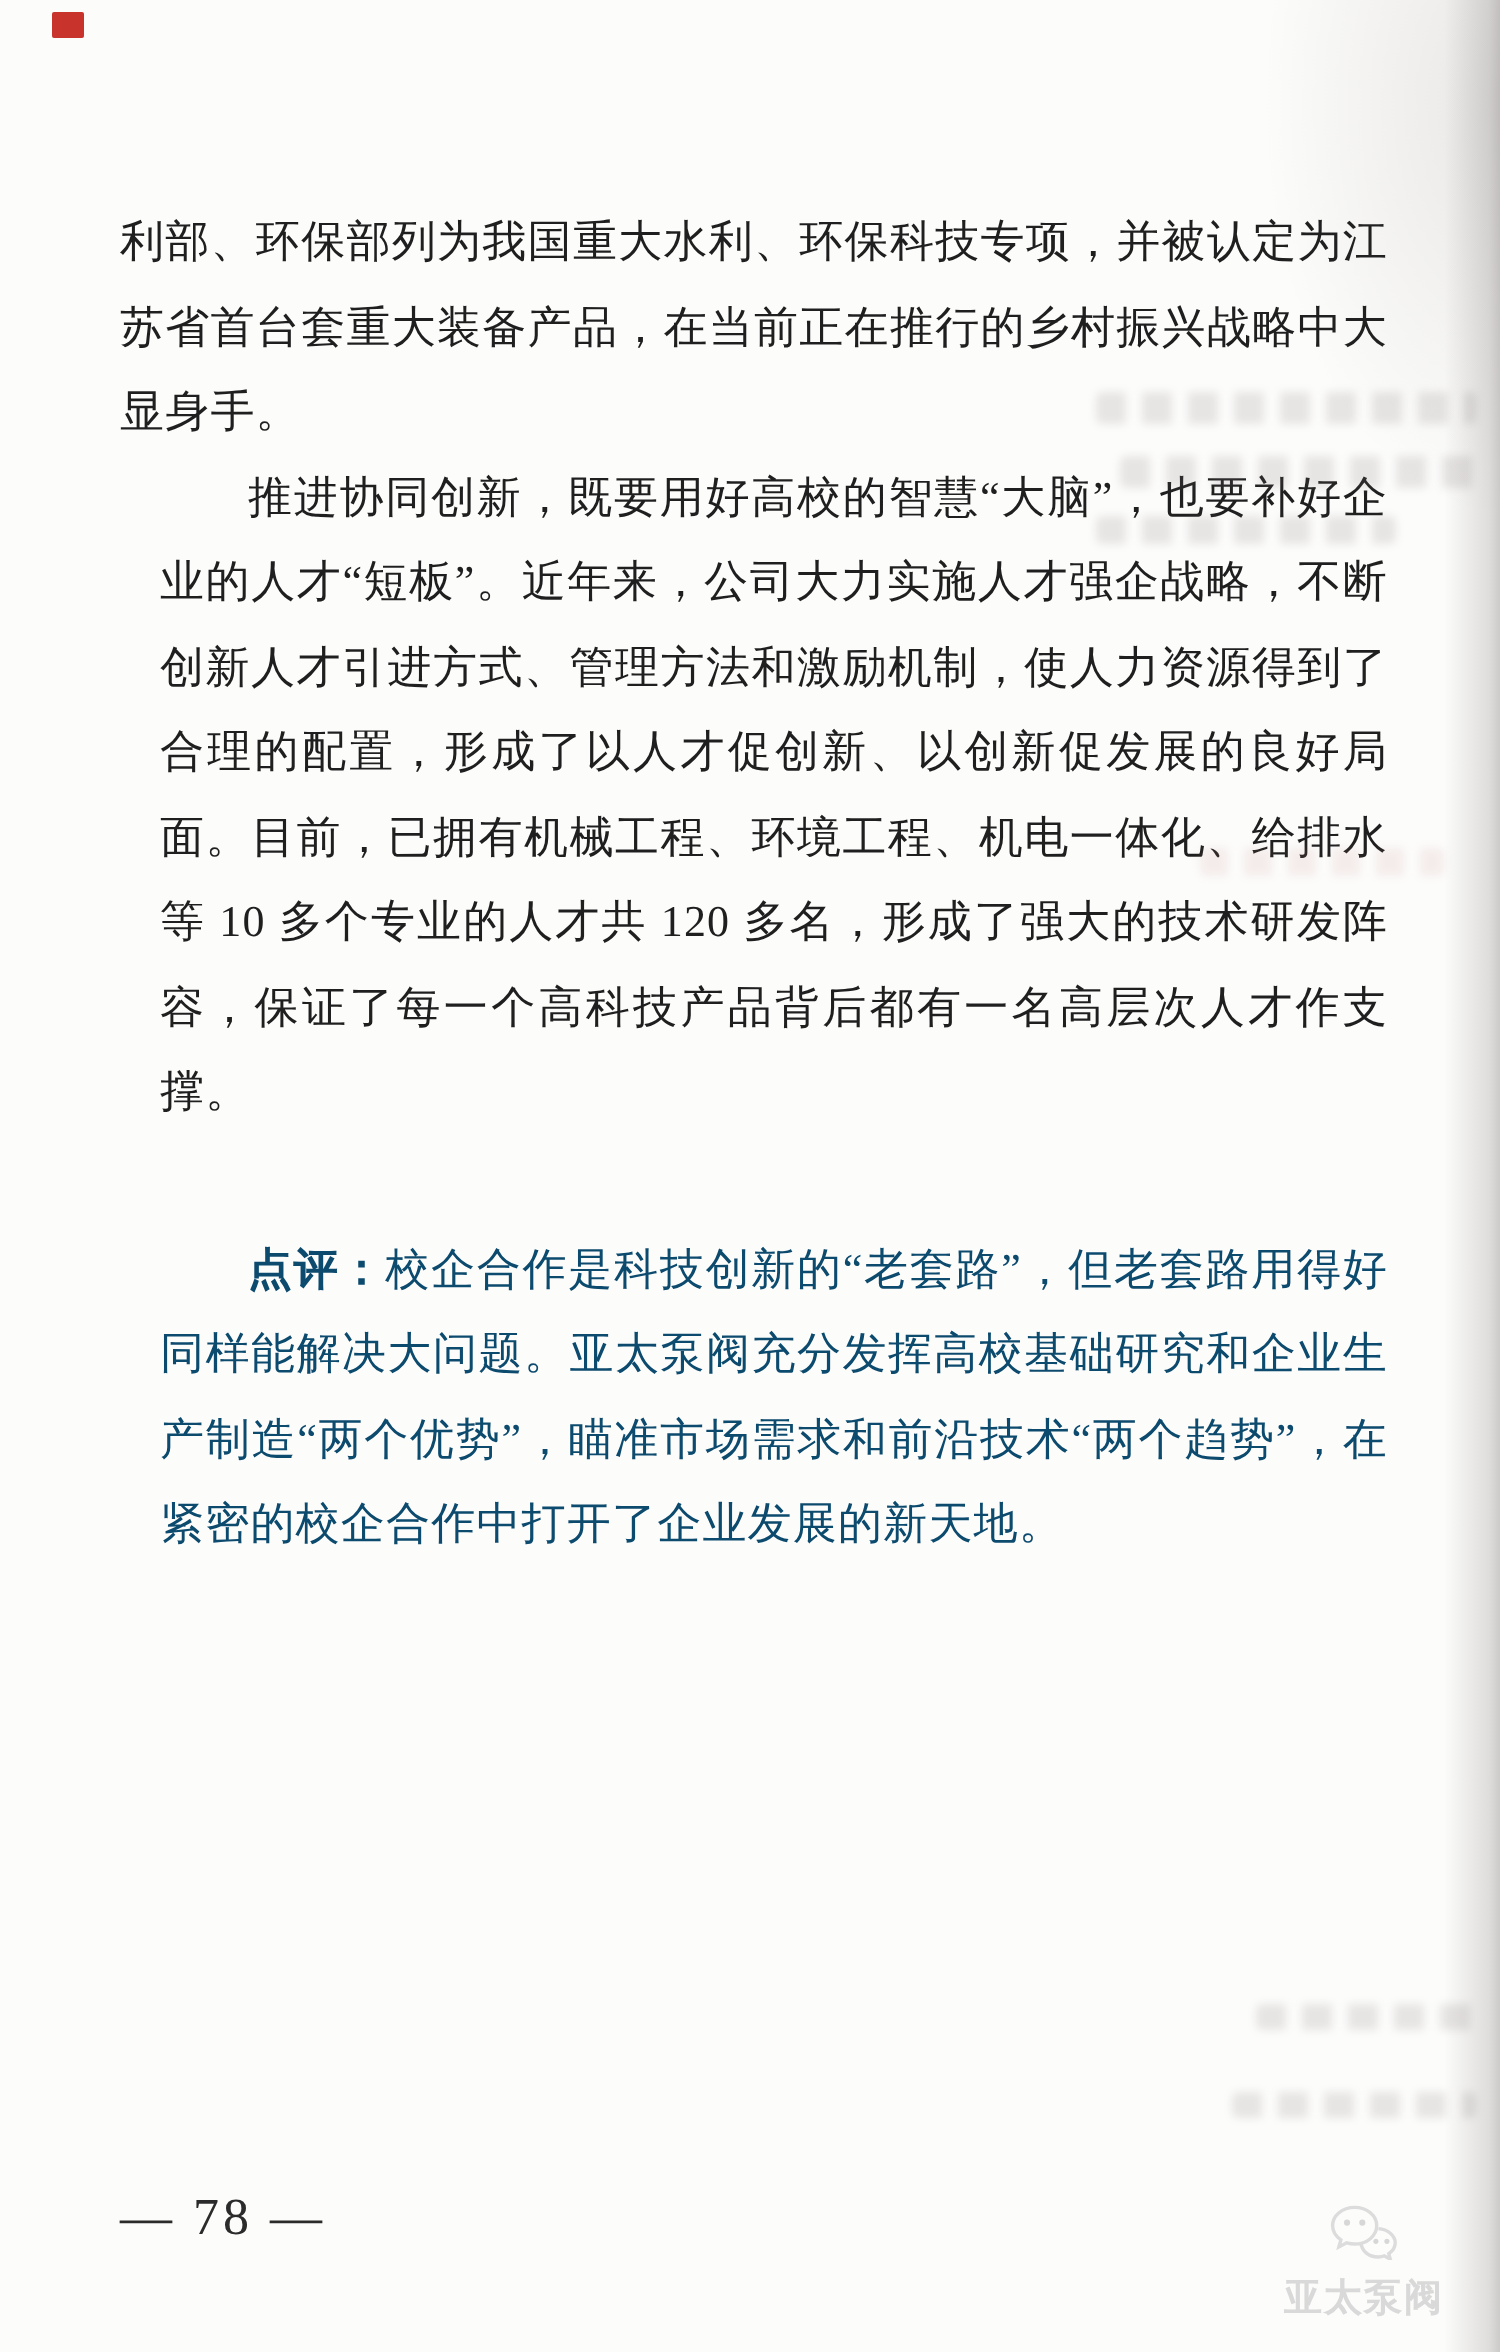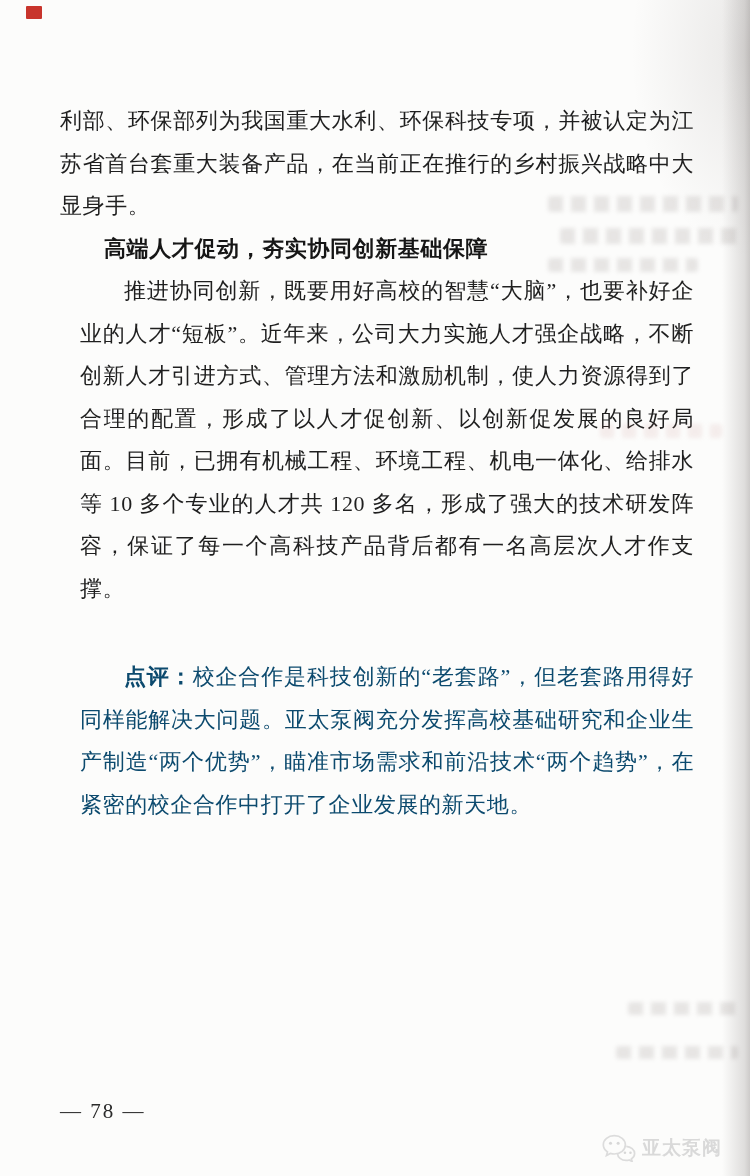--- a/index.html
+++ b/index.html
@@ -58,29 +58,30 @@
     font-size:22px;
     line-height:46px;
     color:#0c4a6e;
   }
   .comment .comment-label{
     font-weight:bold;
     font-family:"Liberation Sans","DejaVu Sans",sans-serif;
   }
   .footer-row{
     position:absolute;left:60px;bottom:52px;
-    font-size:21px;color:#2b2b2b;letter-spacing:2px;
+    font-size:26px;color:#2b2b2b;letter-spacing:2px;
   }
   .watermark{
     position:absolute;right:28px;bottom:14px;
     display:flex;align-items:center;gap:6px;
     color:#d9d9d9;
     font-family:"Liberation Sans","DejaVu Sans",sans-serif;
     font-size:19px;font-weight:bold;letter-spacing:1px;
     user-select:none;
+    flex-direction:column;
   }
   .watermark svg{display:block;}
   
   .ghost{
     position:absolute;
     background:repeating-linear-gradient(90deg, rgba(125,115,112,0.30) 0 15px, rgba(125,115,112,0) 15px 23px);
     filter:blur(2px);
     opacity:.55;
     border-radius:3px;
     pointer-events:none;
@@ -101,21 +102,20 @@
   <div class="ghost" style="left:560px;top:228px;width:178px;height:16px;"></div>
   <div class="ghost" style="left:548px;top:258px;width:150px;height:14px;"></div>
   <div class="ghost pink" style="left:600px;top:424px;width:122px;height:14px;"></div>
   <div class="ghost" style="left:628px;top:1002px;width:110px;height:13px;"></div>
   <div class="ghost" style="left:616px;top:1046px;width:122px;height:13px;"></div>
 
   <div class="bodytext">
 
     <p>利部、环保部列为我国重大水利、环保科技专项，并被认定为江苏省首台套重大装备产品，在当前正在推行的乡村振兴战略中大显身手。</p>
 
-    <p class="heading">高端人才促动，夯实协同创新基础保障</p>
 
     <p class="indent">推进协同创新，既要用好高校的智慧“大脑”，也要补好企业的人才“短板”。近年来，公司大力实施人才强企战略，不断创新人才引进方式、管理方法和激励机制，使人力资源得到了合理的配置，形成了以人才促创新、以创新促发展的良好局面。目前，已拥有机械工程、环境工程、机电一体化、给排水等 10 多个专业的人才共 120 多名，形成了强大的技术研发阵容，保证了每一个高科技产品背后都有一名高层次人才作支撑。</p>
 
 
     <p class="indent comment"><span class="comment-label">点评：</span><span>校企合作是科技创新的“老套路”，但老套路用得好同样能解决大问题。亚太泵阀充分发挥高校基础研究和企业生产制造“两个优势”，瞄准市场需求和前沿技术“两个趋势”，在紧密的校企合作中打开了企业发展的新天地。</span></p>
   </div>
 
   <div class="footer-row">— 78 —</div>
 
   <div class="watermark">

